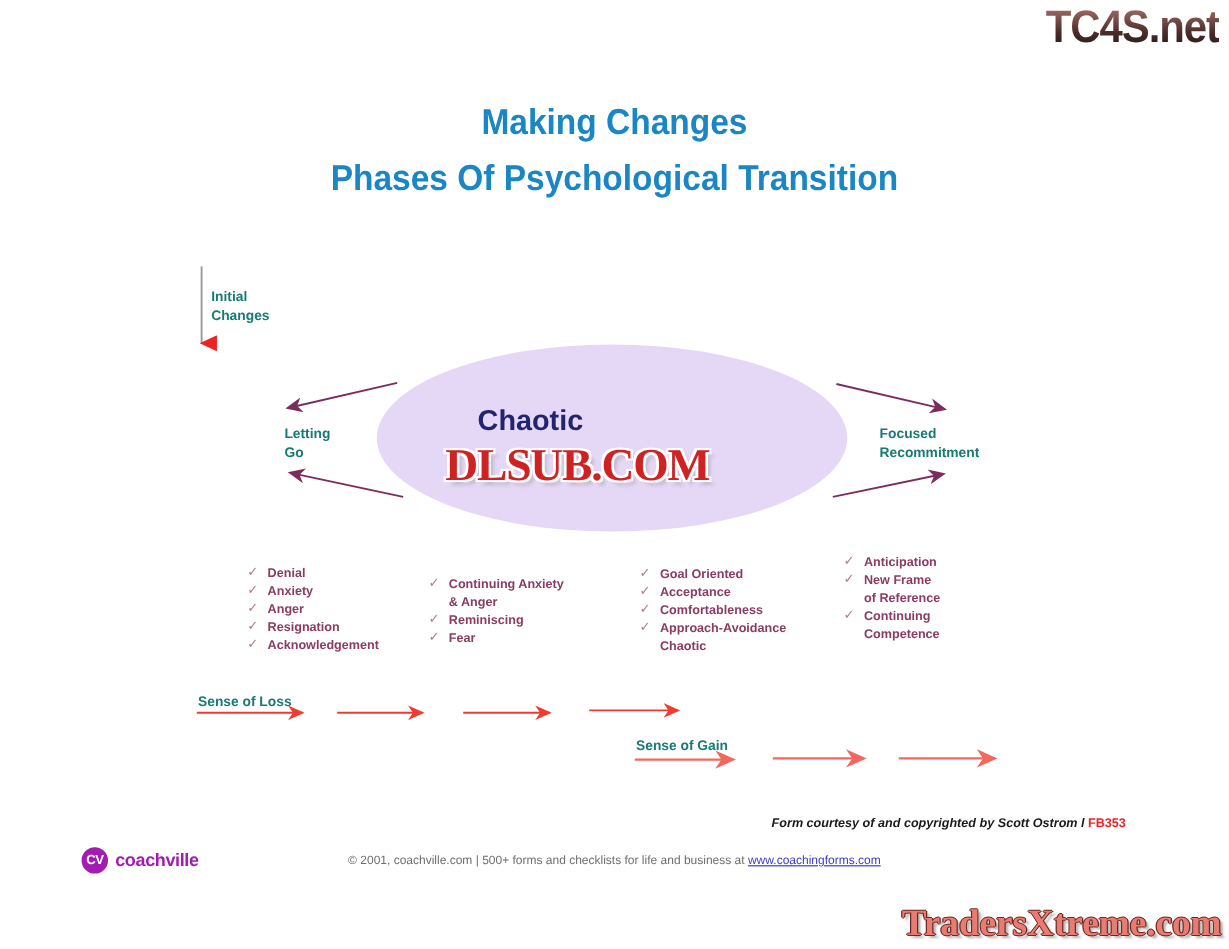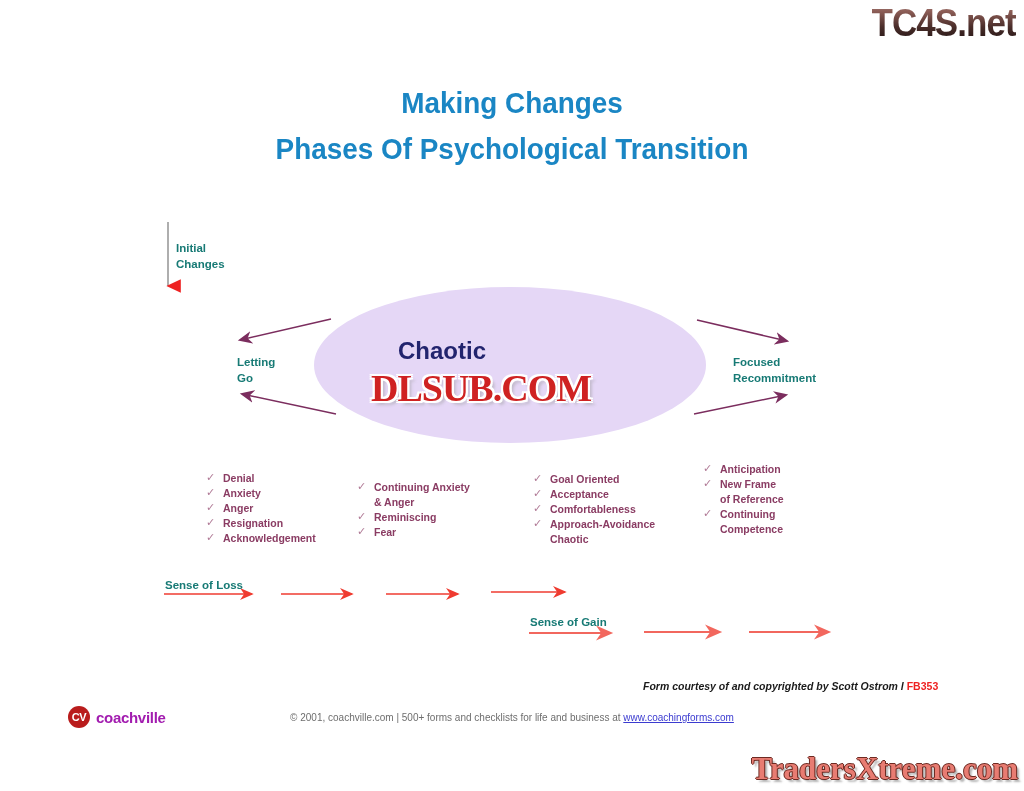--- a/index.html
+++ b/index.html
@@ -63,21 +63,21 @@
   .col li{position:relative;padding-left:17px;white-space:nowrap;}
   .col li .ck{position:absolute;left:0;top:-1px;color:#b07a96;font-weight:normal;font-size:11px;}
 
   
   #credit{position:absolute;left:643px;top:680px;font-size:10.5px;font-style:italic;font-weight:bold;color:#1a1a1a;white-space:nowrap;}
   #credit .code{font-style:normal;color:#ee2222;font-weight:bold;}
   #foot{position:absolute;left:0;top:712px;width:1024px;text-align:center;font-size:10px;color:#6e6e6e;}
   #foot a{color:#3b3bd0;text-decoration:underline;margin-top:42px;}
 
   #logo{position:absolute;left:68px;top:706px;display:flex;align-items:center;gap:6px;}
-  #logo .badge{width:22px;height:22px;border-radius:50%;background:#b91c1c;color:#fff;
+  #logo .badge{width:22px;height:22px;border-radius:50%;background:#a21caf;color:#fff;
     font-weight:bold;font-size:11px;display:flex;align-items:center;justify-content:center;letter-spacing:-.5px;}
   #logo .wordmark{font-weight:bold;font-size:15px;color:#a21caf;letter-spacing:-.3px;}
 </style>
 </head>
 <body>
 
 <div id="wm-tc4s">TC4S.net</div>
 
 <div id="title">
   <div>Making Changes</div>

